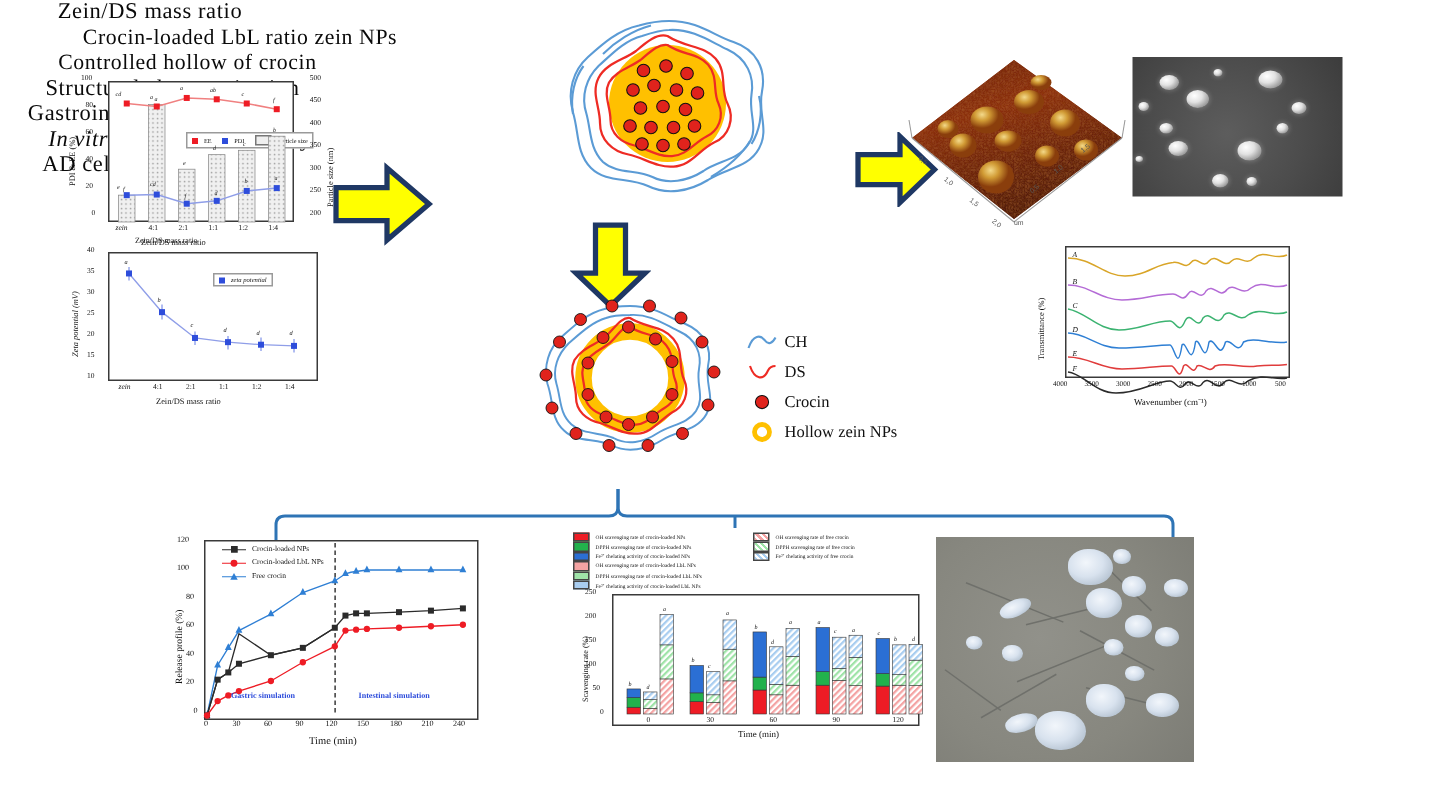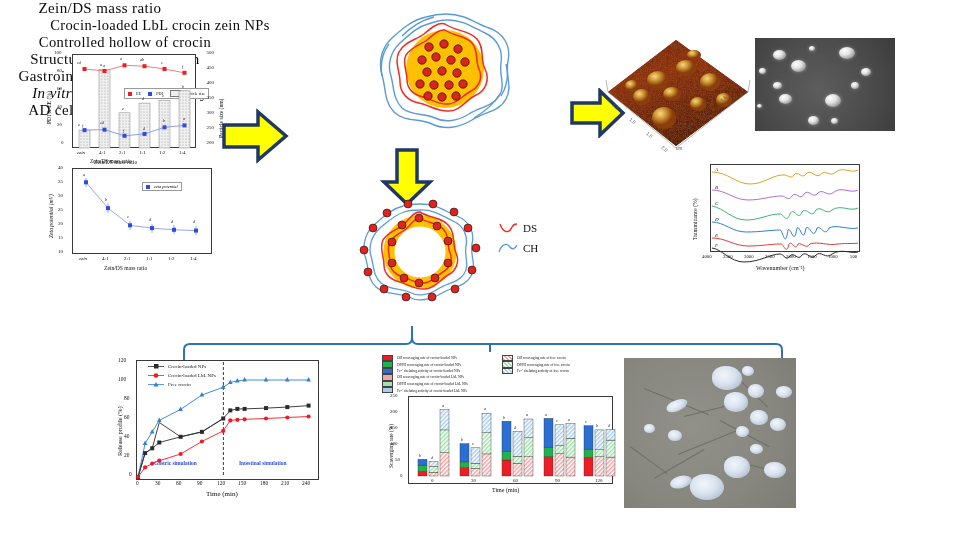--- a/index.html
+++ b/index.html
@@ -263,21 +263,21 @@
       <circle cx="64" cy="78" r="4.2" fill="#e0231c" stroke="#111" stroke-width=".7"></circle>
       <circle cx="78" cy="79" r="4.2" fill="#e0231c" stroke="#111" stroke-width=".7"></circle>
       <circle cx="93" cy="79" r="4.2" fill="#e0231c" stroke="#111" stroke-width=".7"></circle>
       <circle cx="107" cy="78" r="4.2" fill="#e0231c" stroke="#111" stroke-width=".7"></circle>
       <circle cx="72" cy="90" r="4.2" fill="#e0231c" stroke="#111" stroke-width=".7"></circle>
       <circle cx="86" cy="91" r="4.2" fill="#e0231c" stroke="#111" stroke-width=".7"></circle>
       <circle cx="100" cy="90" r="4.2" fill="#e0231c" stroke="#111" stroke-width=".7"></circle>
     </g>
   </svg>
 </div>
-<div class="cap" style="left:288px;top:120px;width:320px;font-size:14.5px;">Crocin-loaded LbL crocin zein NPs</div>
+<div class="cap" style="left:288px;top:120px;width:320px;font-size:14.5px;">Crocin-loaded LbL ratio zein NPs</div>
 
 <div class="panel" style="left:340px;top:190px;width:160px;height:120px;">
   <svg width="160" height="120" viewBox="0 0 160 120">
     <g fill="none" stroke="#5b9bd5" stroke-width="1.3">
       <path d="M80 14 C97 14 106 22 117 26 C129 31 135 42 132 54 C130 67 137 75 131 86
                C125 97 112 97 102 103 C91 110 78 112 68 107 C57 102 44 105 36 97
                C27 89 29 77 25 66 C22 54 26 42 34 35 C43 27 51 19 63 16 C69 14 74 14 80 14 Z"></path>
       <path d="M80 20 C94 19 104 27 113 31 C124 36 128 46 126 56 C124 67 130 75 124 84
                C118 93 107 93 98 99 C89 105 78 107 69 102 C60 98 49 100 41 93
                C33 86 34 76 31 66 C28 56 32 46 39 39 C46 33 54 25 64 22 C69 20 75 20 80 20 Z"></path>
@@ -319,29 +319,41 @@
       <circle cx="92" cy="107" r="4" fill="#e0231c" stroke="#111" stroke-width=".6"></circle>
       <circle cx="115" cy="99" r="4" fill="#e0231c" stroke="#111" stroke-width=".6"></circle>
     </g>
   </svg>
 </div>
 <div class="cap" style="left:300px;top:312px;width:250px;font-size:14.5px;">Controlled hollow of crocin</div>
 
 <div class="panel" style="left:497px;top:218px;width:150px;height:80px;">
   <div class="lg-row" style="height:20px;">
     <svg width="22" height="14">
+      <path d="M2 11 C5 2 10 2 13 6 C15 9 18 8 20 4" fill="none" stroke="#5b9bd5" stroke-width="1.4"></path>
+    </svg>
+    <span class="lg-txt" style="font-size:11px;">CH</span>
+  </div>
+  <div class="lg-row" style="height:20px;">
+    <svg width="22" height="14">
       <path d="M3 3 C6 12 12 13 15 6 C16 4 18 3 20 3" fill="none" stroke="#ee2b24" stroke-width="1.4"></path>
     </svg>
     <span class="lg-txt" style="font-size:11px;">DS</span>
   </div>
   <div class="lg-row" style="height:20px;">
     <svg width="22" height="14">
-      <path d="M2 11 C5 2 10 2 13 6 C15 9 18 8 20 4" fill="none" stroke="#5b9bd5" stroke-width="1.4"></path>
+      <circle cx="11" cy="7" r="4.4" fill="#e0231c" stroke="#111" stroke-width=".7"></circle>
     </svg>
-    <span class="lg-txt" style="font-size:11px;">CH</span>
+    <span class="lg-txt" style="font-size:11px;">Crocin</span>
+  </div>
+  <div class="lg-row" style="height:20px;">
+    <svg width="22" height="16">
+      <circle cx="11" cy="8" r="5" fill="none" stroke="#ffc000" stroke-width="3.2"></circle>
+    </svg>
+    <span class="lg-txt" style="font-size:11px;">Hollow zein NPs</span>
   </div>
 </div>
 
 <div class="afm" style="left:598px;top:22px;width:160px;height:145px;">
   <svg width="160" height="145" viewBox="0 0 160 145">
     <defs>
       <linearGradient id="afmg" x1="0" y1="0" x2="0.4" y2="1">
         <stop offset="0%" stop-color="#6a1d06"></stop>
         <stop offset="40%" stop-color="#8a2b08"></stop>
         <stop offset="100%" stop-color="#4a1304"></stop>

